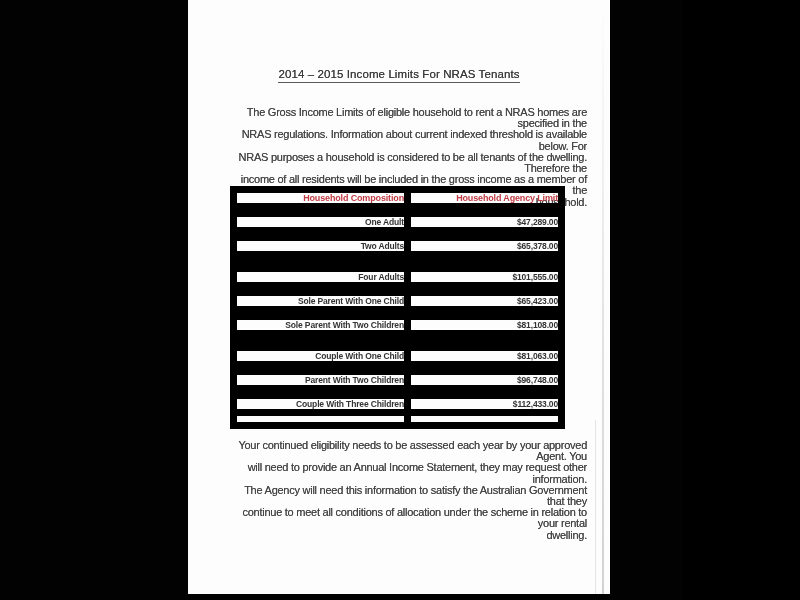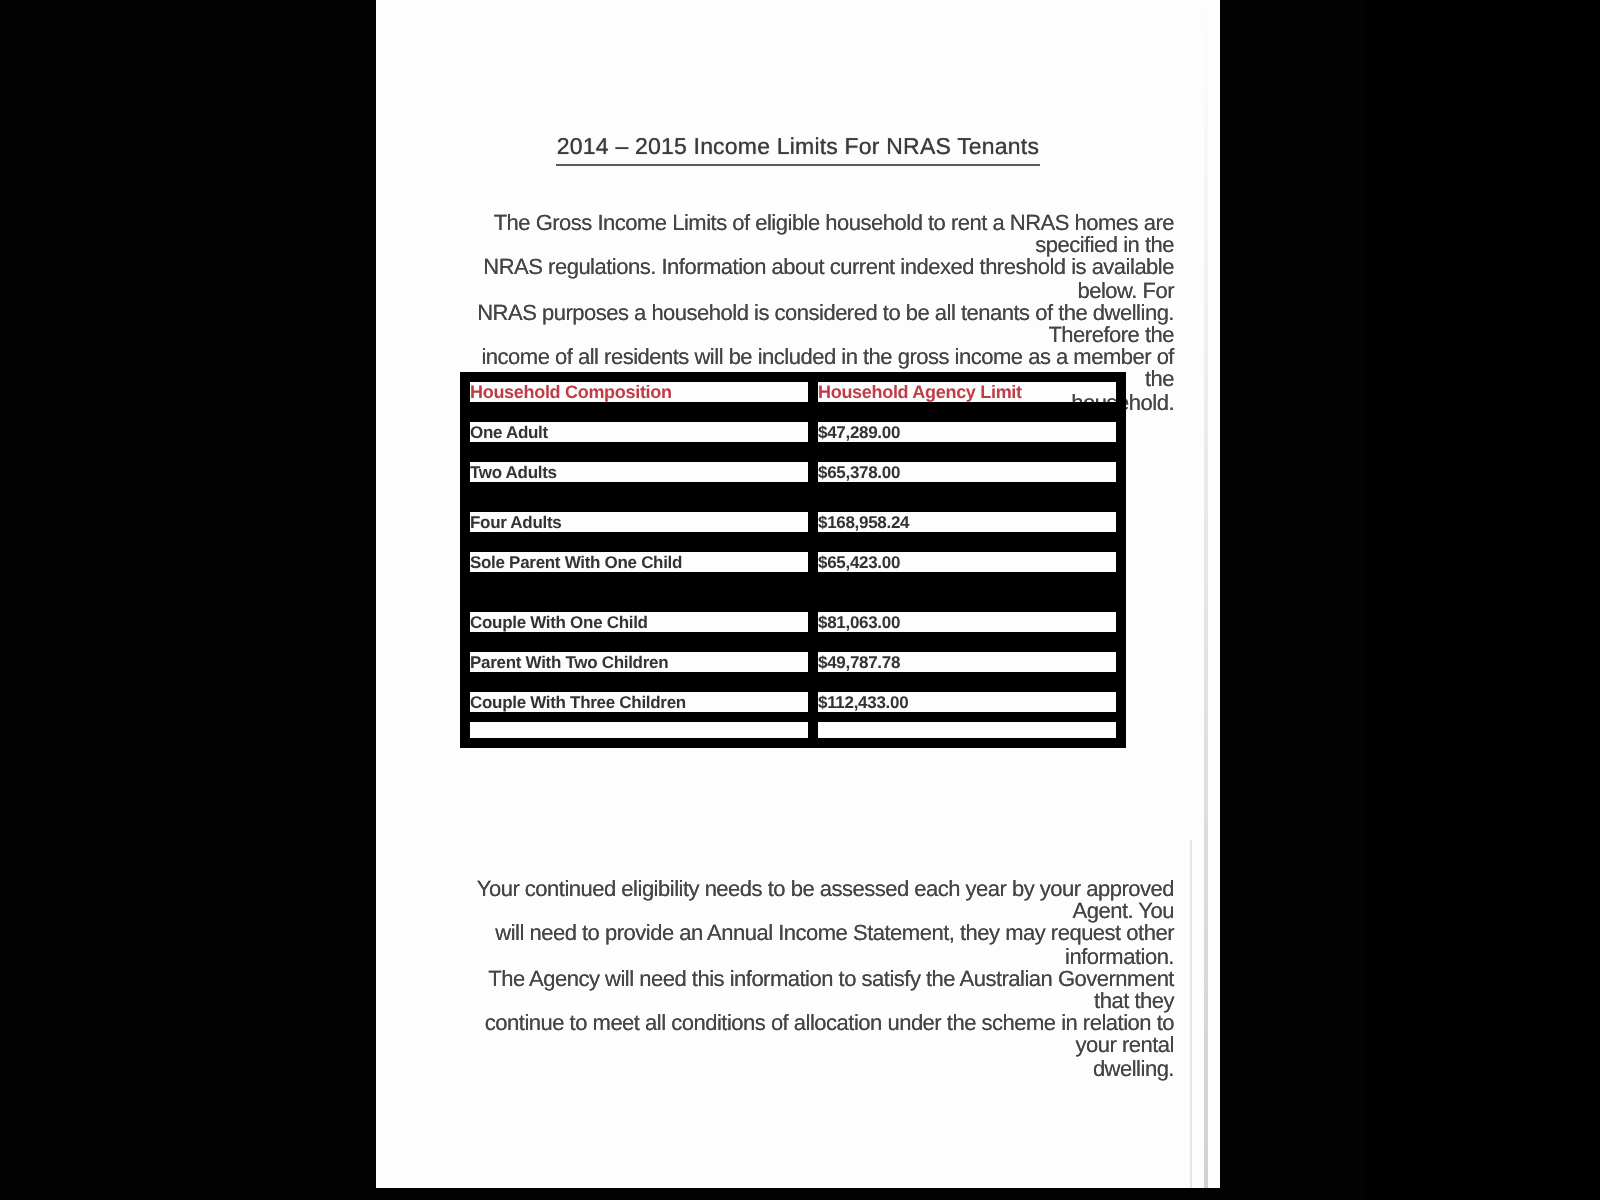--- a/index.html
+++ b/index.html
@@ -66,22 +66,22 @@
   .para.footer { top: 440px; }
 
   table.nras-table {
     position: absolute;
     top: 186px; left: 42px;
     width: 328px;
     border-collapse: collapse;
     table-layout: fixed;
   }
   .nras-table td {
-    border: 5px solid #000000;
-    text-align: left;
+    border: 7px solid #000000;
+    text-align: right;
     vertical-align: middle;
     font-size: 8.5px;
     font-weight: bold;
     color: #333333;
     letter-spacing: -0.15px;
     padding: 0;
     overflow: hidden;
   }
   .nras-table col.c-comp  { width: 174px; }
   .nras-table col.c-limit { width: 154px; }
@@ -143,36 +143,40 @@
             <td></td>
             <td></td>
           </tr>
 
         <tr class="spacer-row">
             <td></td>
             <td></td>
           </tr>
         <tr class="content-row">
           <td>Four Adults</td>
-          <td>$168,958.24</td>
+          <td>$101,555.00</td>
         </tr>
 
         <tr class="spacer-row">
             <td></td>
             <td></td>
           </tr>
         <tr class="content-row">
           <td>Sole Parent With One Child</td>
           <td>$65,423.00</td>
         </tr>
 
         <tr class="spacer-row">
             <td></td>
             <td></td>
           </tr>
+        <tr class="content-row">
+          <td>Sole Parent With Two Children</td>
+          <td>$81,108.00</td>
+        </tr>
 
         <tr class="spacer-row">
             <td></td>
             <td></td>
           </tr>
 
         <tr class="spacer-row">
             <td></td>
             <td></td>
           </tr>
@@ -180,21 +184,21 @@
           <td>Couple With One Child</td>
           <td>$81,063.00</td>
         </tr>
 
         <tr class="spacer-row">
             <td></td>
             <td></td>
           </tr>
         <tr class="content-row">
           <td>Parent With Two Children</td>
-          <td>$49,787.78</td>
+          <td>$96,748.00</td>
         </tr>
 
         <tr class="spacer-row">
             <td></td>
             <td></td>
           </tr>
         <tr class="content-row">
           <td>Couple With Three Children</td>
           <td>$112,433.00</td>
         </tr>

